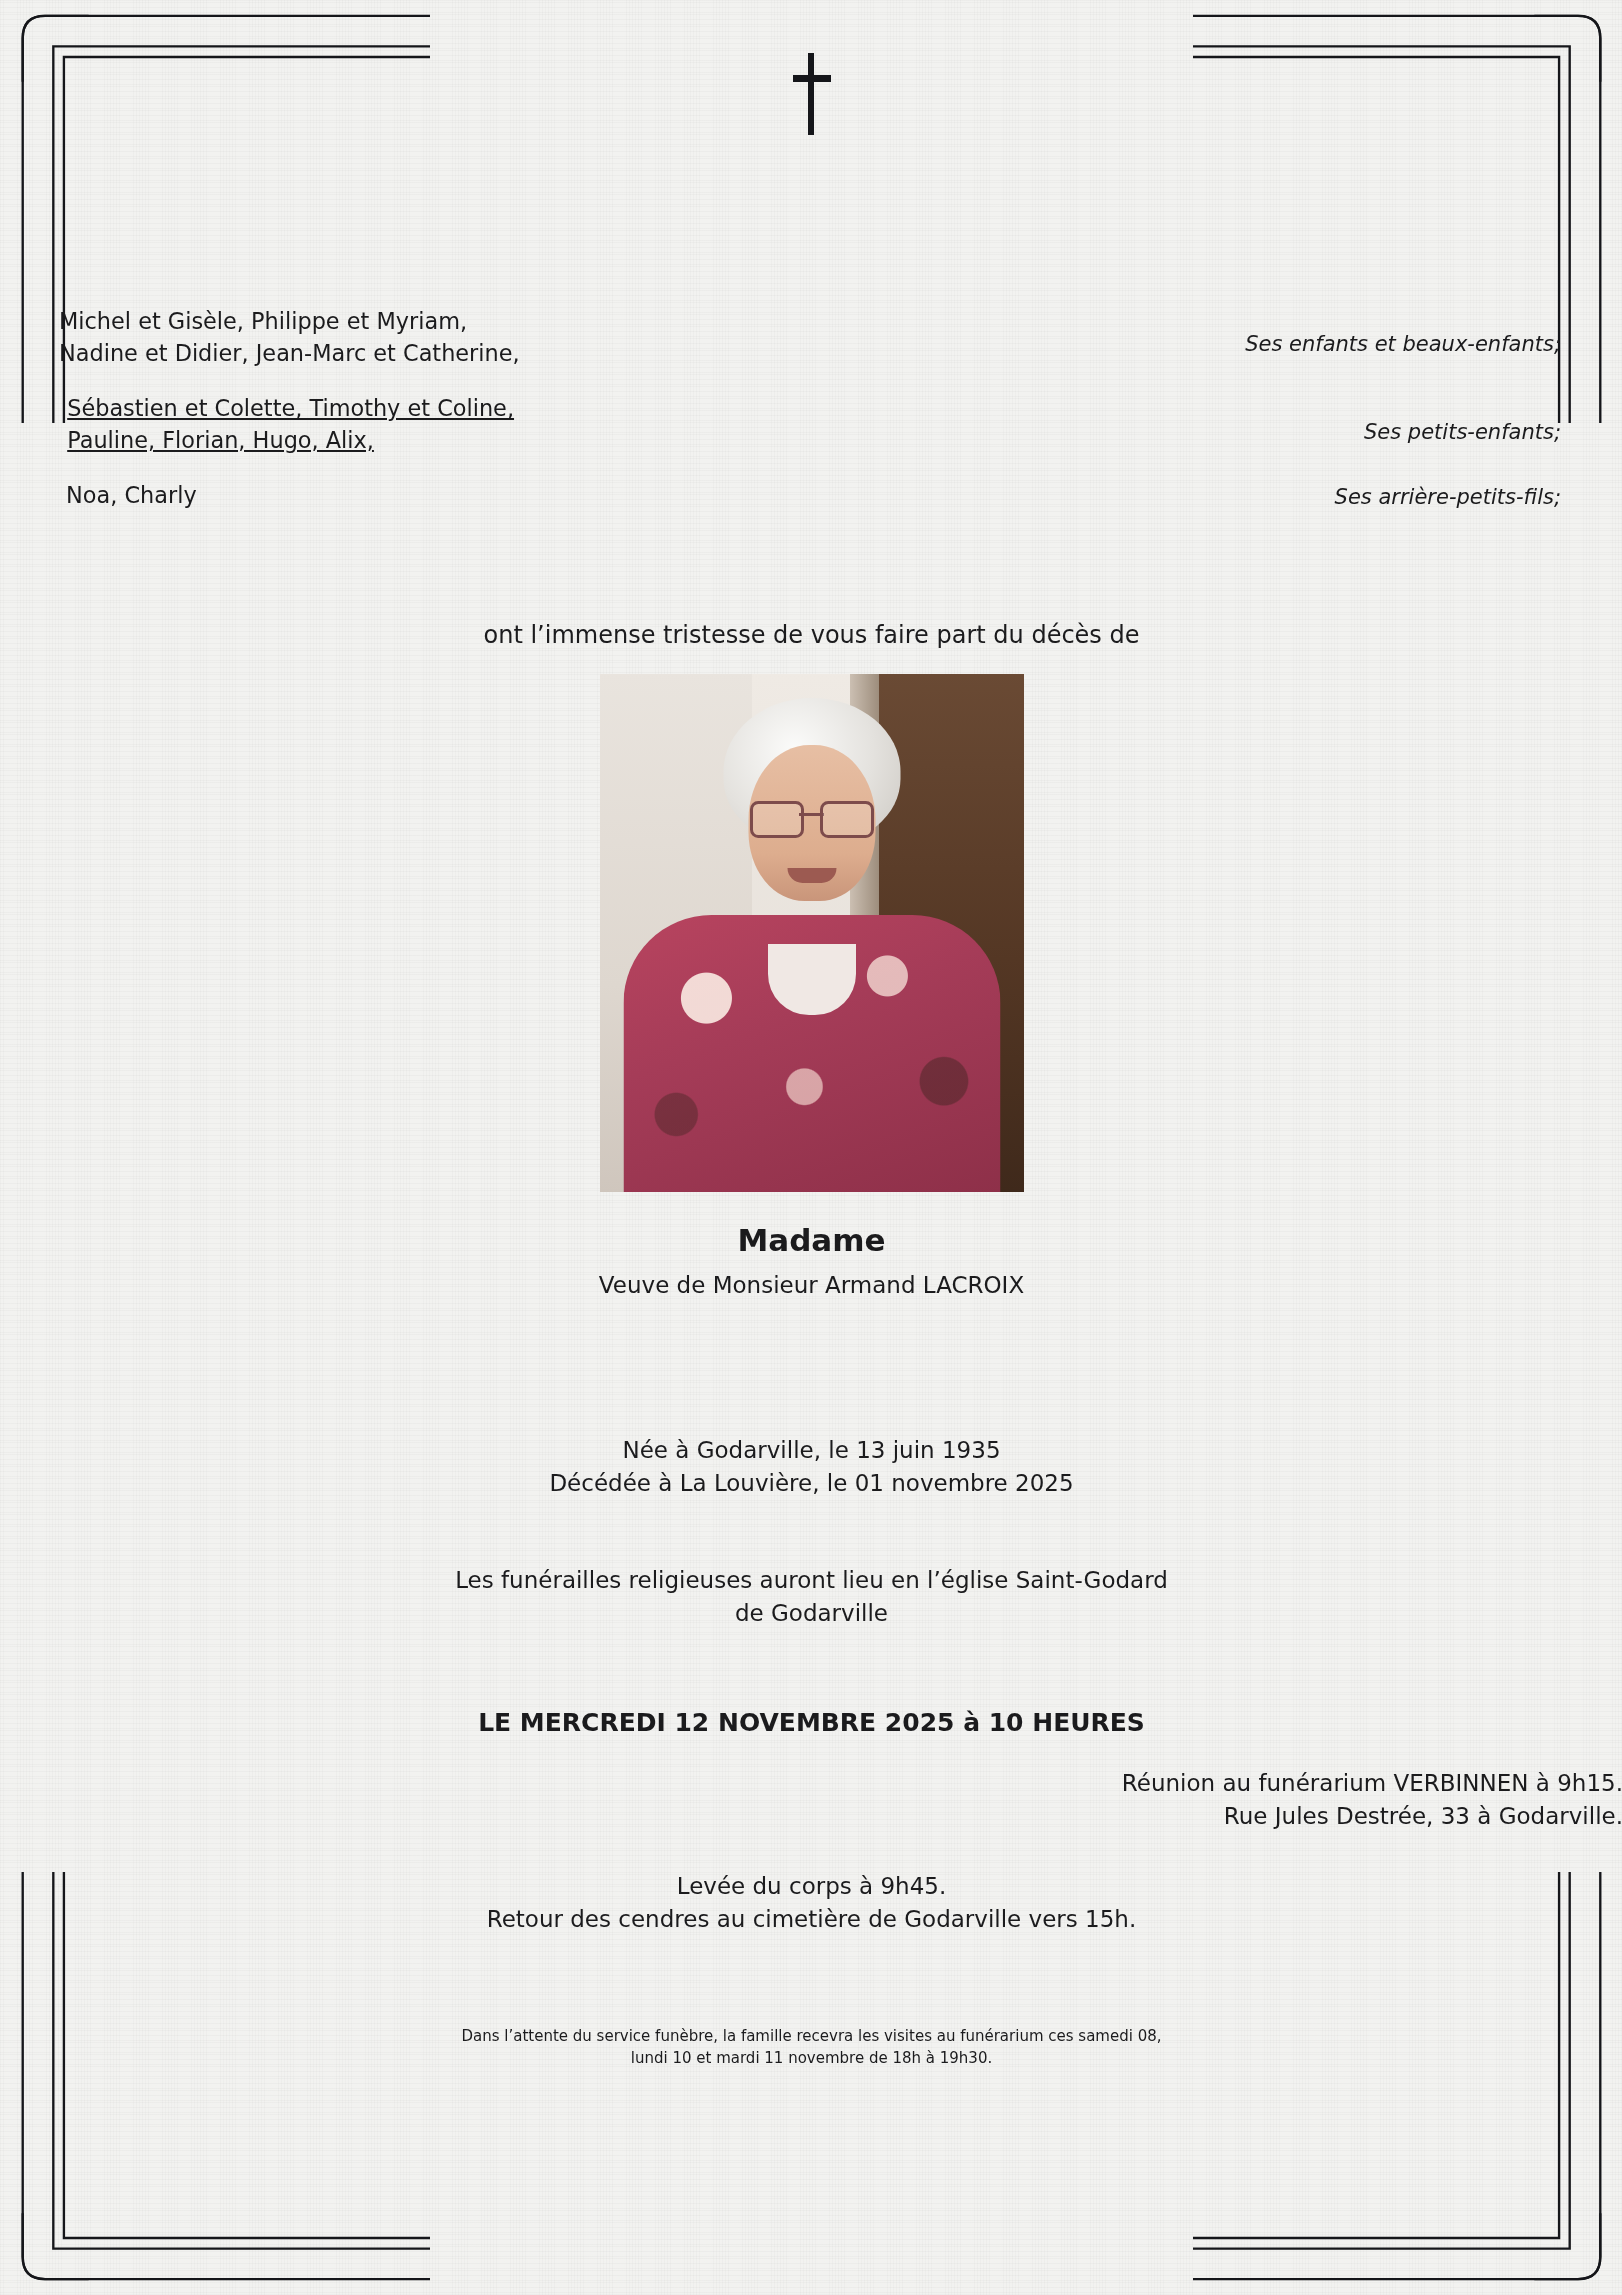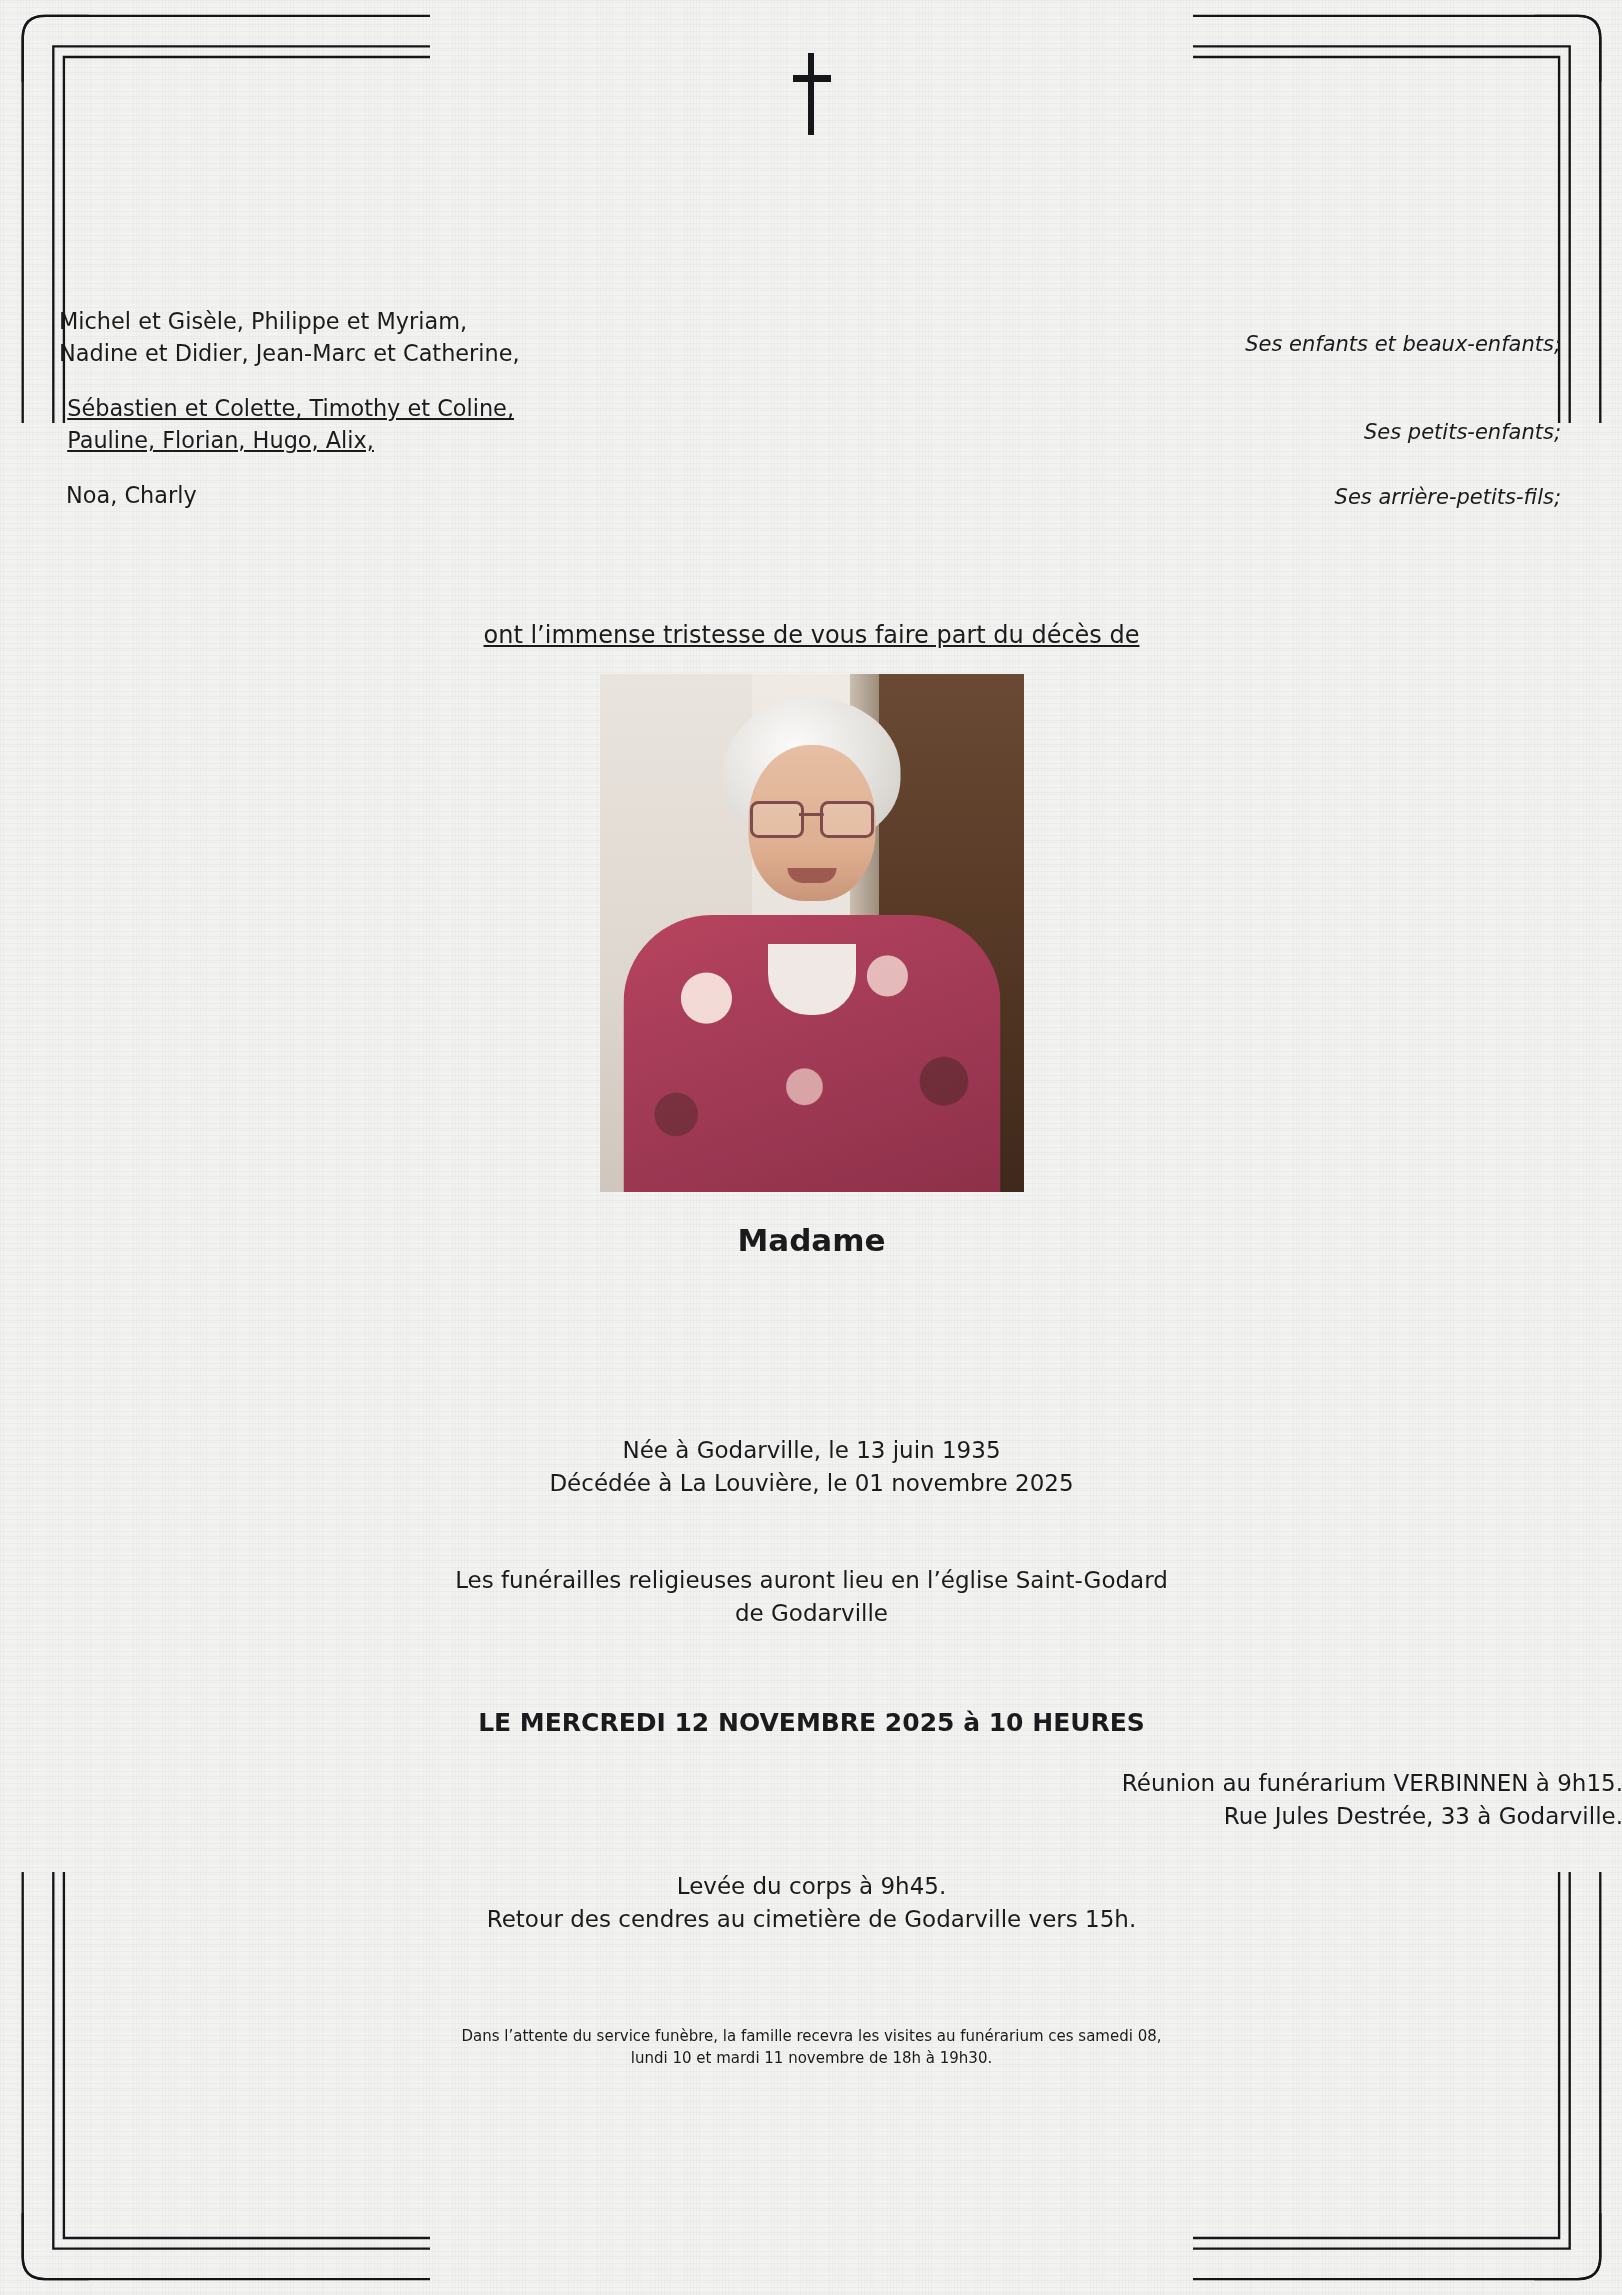--- a/index.html
+++ b/index.html
@@ -112,21 +112,20 @@
   .r1 .family-rel { padding-top: 23.6px; }
   .r2 .family-rel { padding-top: 25px; }
 
   .announce {
     position: absolute;
     top: 621px;
     left: 0;
     width: 100%;
     text-align: center;
     font-size: 24px;
-    text-decoration: underline;
   }
 
   .portrait-wrap {
     position: absolute;
     top: 674px;
     left: 0;
     width: 100%;
     text-align: center;
   }
   .portrait {
@@ -353,20 +352,21 @@
           <i class="r"></i>
         </div>
         <div class="ph-mouth"></div>
         <div class="ph-body"></div>
         <div class="ph-collar"></div>
       </div>
     </div>
 
     <div class="name-block">
       <div class="name-title">Madame</div>
+      <div class="spouse">Veuve de Monsieur Armand LACROIX</div>
     </div>
 
     <div class="dates">
       <div>Née à Godarville, le 13 juin 1935</div>
       <div>Décédée à La Louvière, le 01 novembre 2025</div>
     </div>
 
     <div class="church">
       <div>Les funérailles religieuses auront lieu en l’église Saint-Godard</div>
       <div>de Godarville</div>

